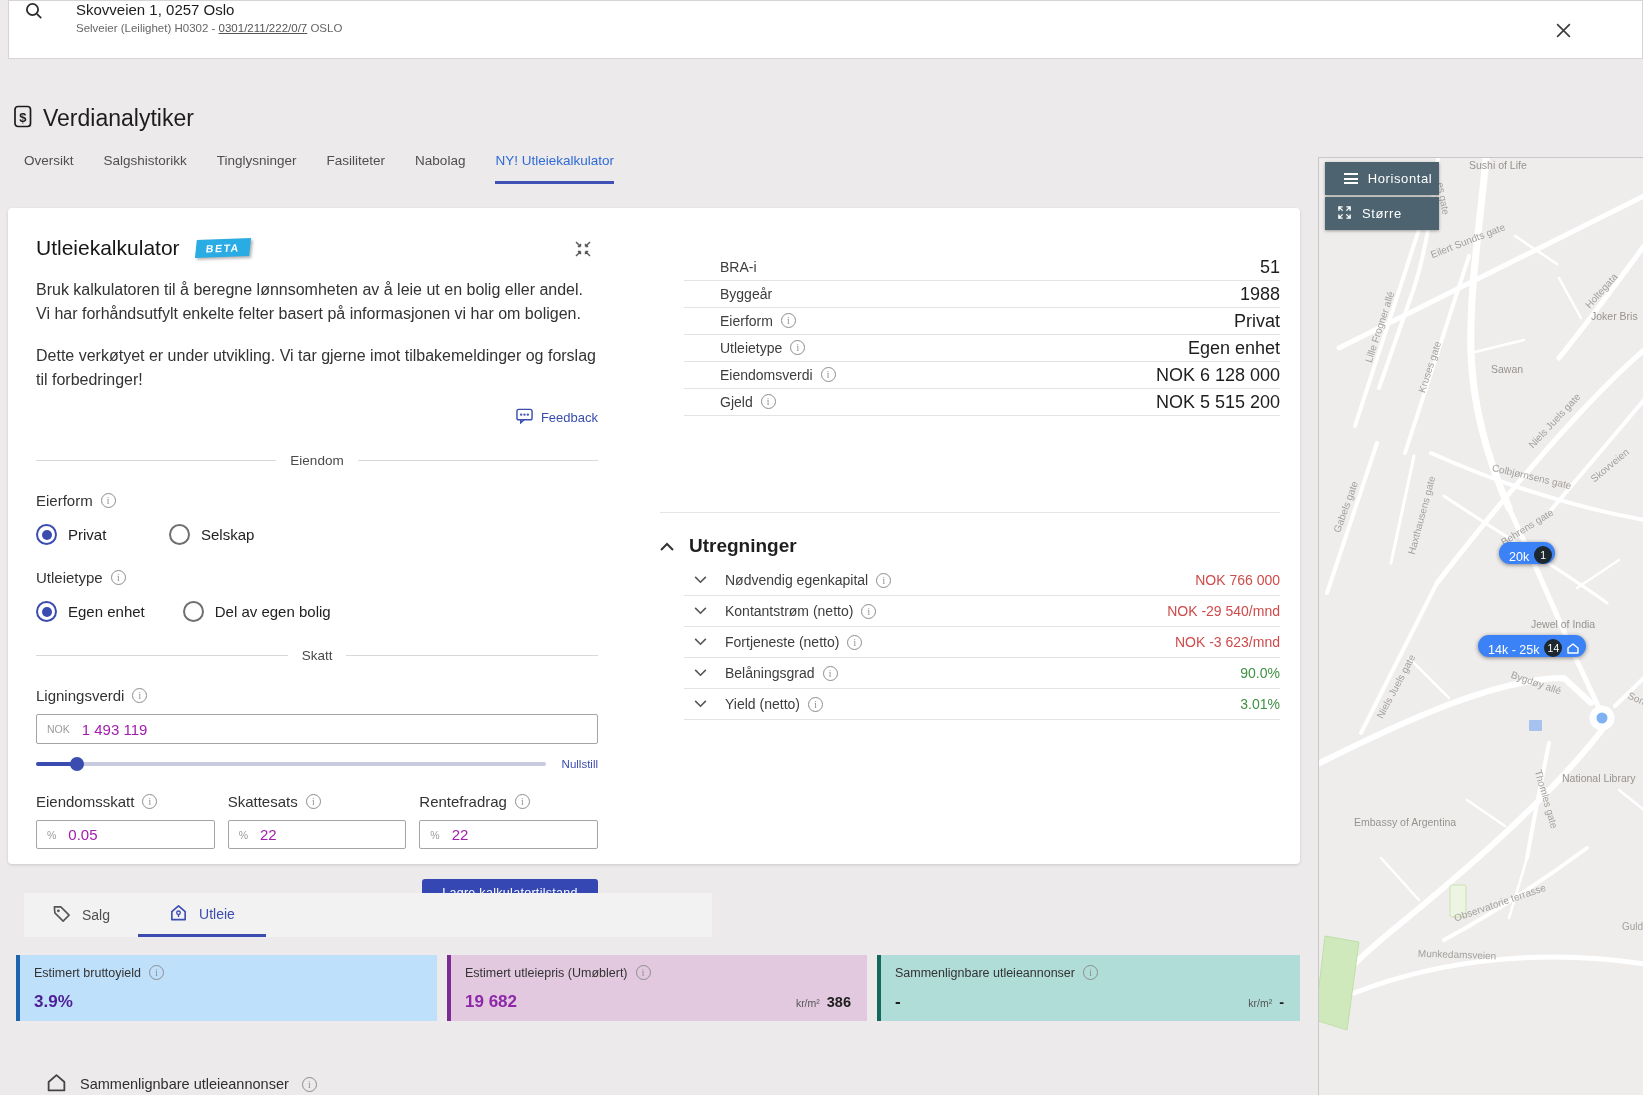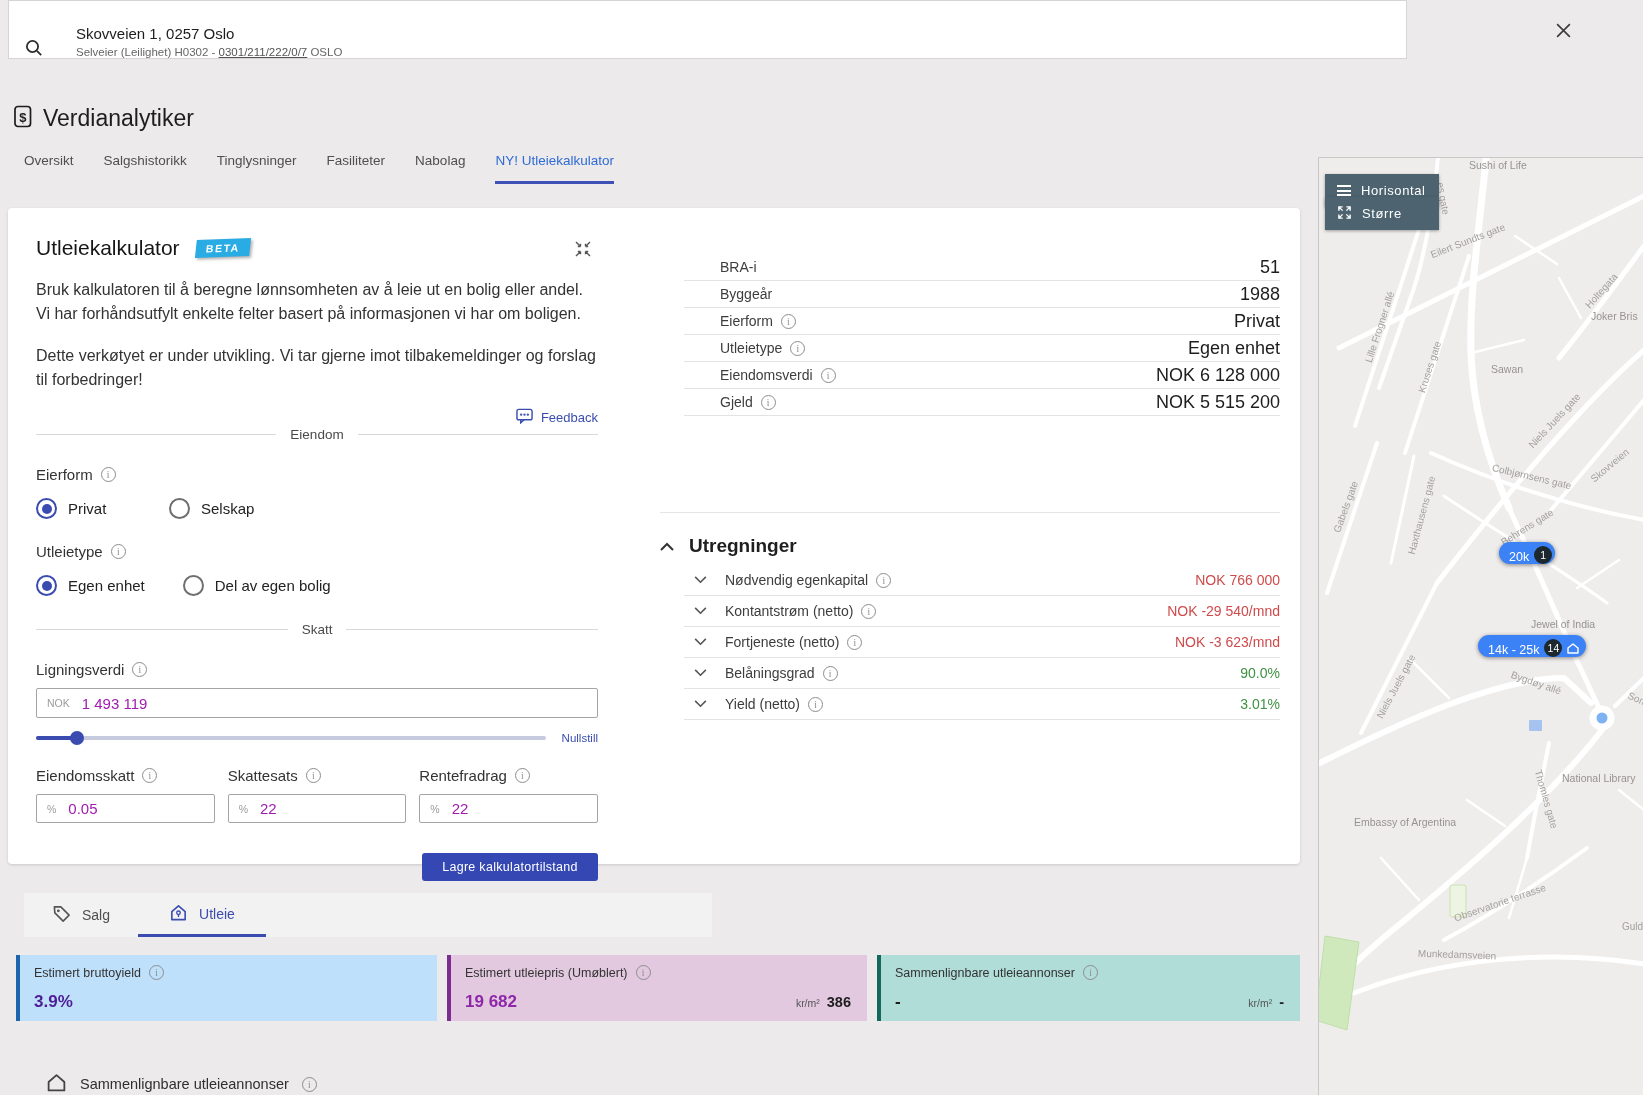--- a/index.html
+++ b/index.html
@@ -1,20 +1,20 @@
 <!DOCTYPE html>
 <html><head>
 <meta charset="utf-8">
 <style>
   html,body{margin:0;padding:0;}
   .screen{position:relative;width:1643px;height:1095px;background:#eceaea;overflow:hidden;
     font-family:"Liberation Sans",sans-serif;color:#222;}
   
-  .prop-header{position:absolute;left:8px;top:0;width:1399px;height:59px;background:#fff;
-    border:1px solid #d6d4d4;box-sizing:border-box;display:flex;align-items:flex-end;}
+  .prop-header{position:absolute;left:8px;top:0;width:1635px;height:59px;background:#fff;
+    border:1px solid #d6d4d4;box-sizing:border-box;display:flex;align-items:flex-start;}
   .prop-header .search-wrap{margin-left:15px;display:flex;align-items:center;}
   .head-text{margin-left:32px;}
   .head-title{font-size:15px;color:#1d1d1d;}
   .head-sub{font-size:11.5px;color:#666;margin-top:4px;}
   .head-sub .lnk{text-decoration:underline;color:#555;}
   .close-btn{position:absolute;left:1546px;top:21px;cursor:pointer;}
   
   .page-title{position:absolute;left:14px;top:105px;display:flex;align-items:center;gap:10px;}
   .page-title h1{font-size:23px;font-weight:400;color:#1d1d1d;margin:0;}
   .tabs{position:absolute;left:24px;top:153px;display:flex;gap:30px;}
@@ -26,21 +26,21 @@
   .calc-col{position:absolute;left:28px;top:28px;width:562px;}
   .calc-head{display:flex;align-items:center;position:relative;}
   .calc-title{font-size:21px;font-weight:500;color:#161616;}
   .beta{margin-left:16px;background:#29abe4;color:#fff;font-size:10.5px;font-weight:bold;
     letter-spacing:1.5px;padding:3px 10px;transform:skewX(-8deg) rotate(-2deg);
     box-shadow:2px 2px 3px rgba(0,0,0,.3);}
   .compress{position:absolute;right:6px;top:4px;}
   .calc-col p{font-size:16px;line-height:1.5;color:#333;margin:18px 0 0 0;}
   .feedback-row{display:flex;justify-content:flex-end;align-items:center;gap:8px;margin-top:16px;
     color:#3a4cb0;font-size:13px;cursor:pointer;}
-  .divider{display:flex;align-items:center;gap:14px;color:#4a4a4a;font-size:13.5px;}
+  .divider{display:flex;align-items:center;gap:14px;margin-top:26px;color:#4a4a4a;font-size:13.5px;}
   .divider .ln{flex:1;height:1px;background:#d8d8d8;}
   .field-label{margin-top:24px;font-size:15px;color:#333;display:flex;align-items:center;gap:8px;}
   .info{width:13px;height:13px;border:1px solid #8d8d8d;border-radius:50%;font-size:9.5px;
     line-height:13px;color:#8d8d8d;text-align:center;display:inline-block;flex:0 0 auto;}
   .info::before{content:"i";font-family:"Liberation Serif",serif;}
   .radio-row{display:flex;margin-top:15px;}
   .radio-opt{display:flex;align-items:center;gap:11px;margin-right:38px;min-width:95px;cursor:pointer;}
   .radio{width:17px;height:17px;border-radius:50%;border:2px solid #6f6f6f;position:relative;flex:0 0 auto;}
   .radio.checked{border-color:#3a4cb0;}
   .radio.checked::after{content:"";position:absolute;left:3.5px;top:3.5px;width:10px;height:10px;
@@ -61,21 +61,21 @@
   .fields-row .f{flex:1;}
   .btn-row{display:flex;justify-content:flex-end;margin-top:30px;}
   .save-btn{width:176px;height:28px;background:#3447b2;color:#fff;border:none;border-radius:3px;
     font-size:12.5px;font-family:inherit;letter-spacing:.3px;cursor:pointer;}
   
   .summary-col{position:absolute;left:652px;top:34px;width:620px;}
   .section-head{display:flex;align-items:center;gap:15px;}
   .section-title{font-size:19px;font-weight:600;color:#1f1f1f;}
   .sum-rows{margin-left:24px;margin-top:12px;}
   .srow{display:flex;align-items:center;height:26px;border-bottom:1px solid #e3e3e3;padding-left:36px;}
-  .srow .lb{display:flex;align-items:center;gap:8px;font-size:14px;color:#3d3d3d;}
+  .srow .lb{display:flex;align-items:flex-start;gap:8px;font-size:14px;color:#3d3d3d;}
   .srow .vl{margin-left:auto;font-size:18px;color:#1d1d1d;}
   .col-div{height:1px;background:#e5e5e5;margin-top:96px;}
   .calc-section{margin-top:22px;}
   .crow{display:flex;align-items:center;height:30px;border-bottom:1px solid #e3e3e3;margin-left:24px;}
   .crow .chev{margin:0 18px 0 10px;display:flex;}
   .crow .lb{display:flex;align-items:center;gap:8px;font-size:14px;color:#3d3d3d;}
   .crow .vl{margin-left:auto;font-size:14px;}
   
   .bottom-tabs{position:absolute;left:24px;top:893px;width:688px;height:44px;background:#f3f2f2;display:flex;}
   .btab{width:114px;display:flex;align-items:center;justify-content:center;gap:11px;font-size:14px;
@@ -525,21 +525,21 @@
       <text x="216" y="528" text-anchor="middle" font-size="11" transform="rotate(19 216 528)">Bygdøy allé</text>
       <text x="308" y="540" transform="rotate(24 308 540)">Somm</text>
       <text x="224" y="642" text-anchor="middle" transform="rotate(74 224 642)">Thomles gate</text>
       <text class="poi" x="243" y="624">National Library</text>
       <text class="poi" x="35" y="668">Embassy of Argentina</text>
       <text x="182" y="748" text-anchor="middle" font-size="10.5" transform="rotate(-19 182 748)">Observatorie terrasse</text>
       <text x="138" y="800" text-anchor="middle" font-size="10.5" transform="rotate(2 138 800)">Munkedamsveien</text>
       <text x="303" y="772">Gulds</text>
     </svg>
 
-    <div class="map-btn" style="top:16px;">
+    <div class="map-btn" style="top:4px;justify-content:center;">
       <span class="hamburger">
           <i></i>
           <i></i>
           <i></i>
         </span>
       <span>Horisontal</span>
     </div>
     <div class="map-btn" style="top:39px;">
       <span>
         <svg width="15" height="15" viewBox="0 0 16 16" fill="none" stroke="#fff" stroke-width="1.5">

